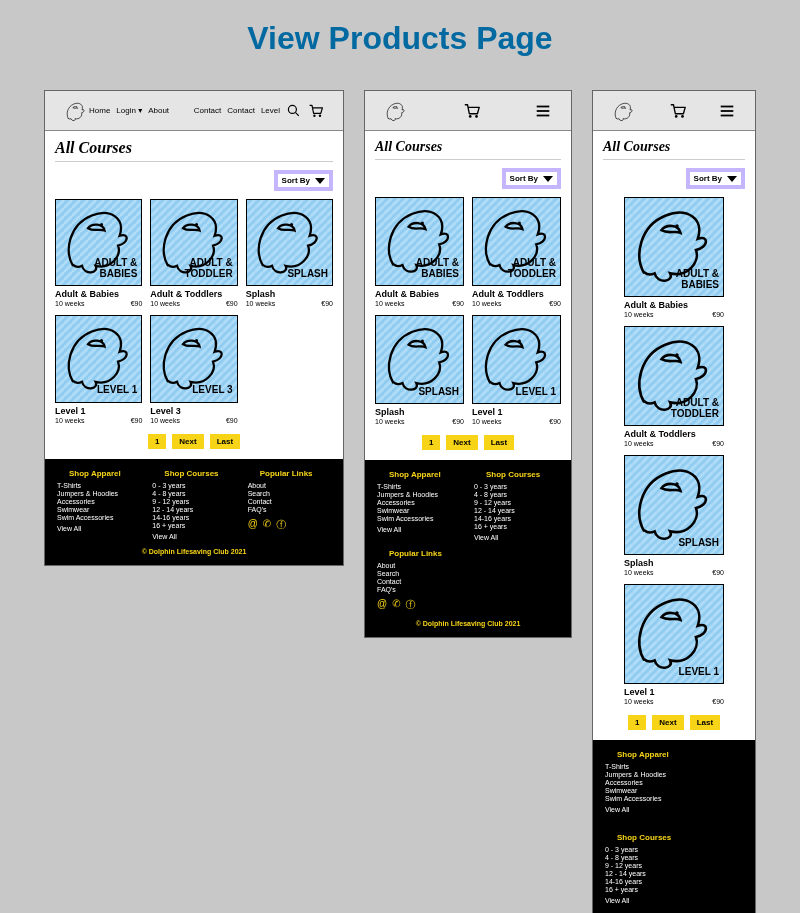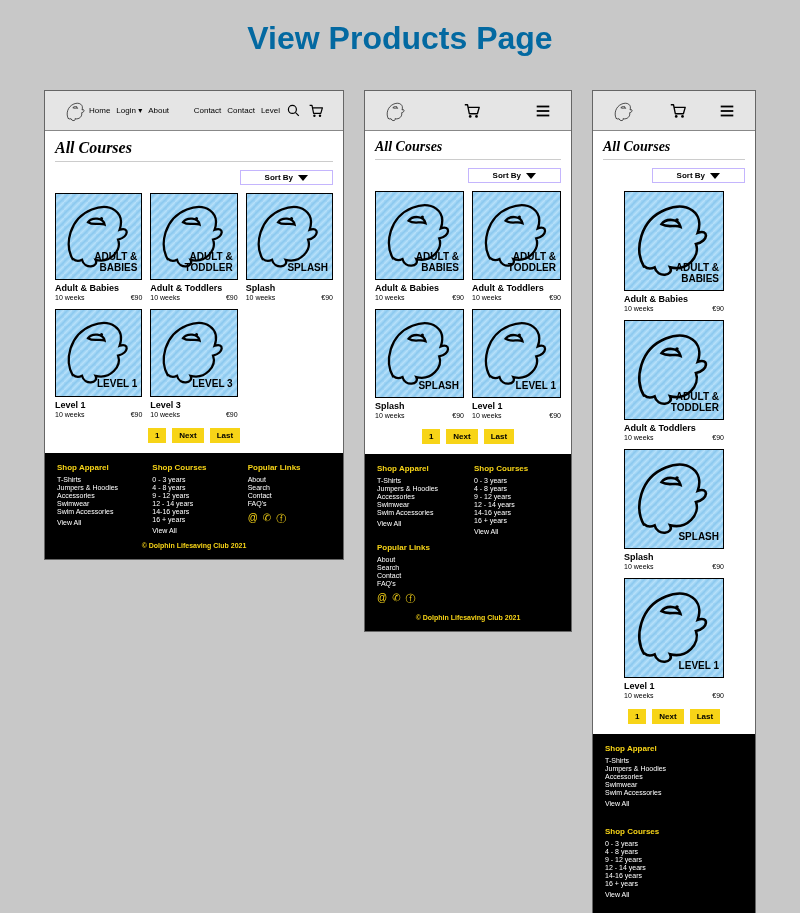--- a/index.html
+++ b/index.html
@@ -72,23 +72,23 @@
     font-size: 16px;
     font-weight: 900;
     font-style: italic;
     margin: 2px 0 4px;
     font-family: Liberation Serif, serif;
   }
   .mockup-tablet .heading, .mockup-mobile .heading { font-size: 14px; }
   .divider { border: none; border-top: 1px solid #ccc; margin-bottom: 8px; }
   .sort-row { display: flex; justify-content: flex-end; margin-bottom: 8px; }
   .sort-btn {
-    border: 1px solid #c4b5fd;
+    border: 4px solid #c4b5fd;
     background: #fff;
-    padding: 2px 24px;
+    padding: 2px 4px;
     font-size: 8px;
     font-weight: 700;
     display: flex;
     align-items: center;
     gap: 5px;
   }
   .sort-btn .tri {
     width: 0; height: 0;
     border-left: 5px solid transparent;
     border-right: 5px solid transparent;
@@ -161,20 +161,21 @@
     padding: 10px 12px;
     font-size: 7px;
   }
   .footer-cols { display: flex; gap: 12px; flex-wrap: wrap; }
   .footer-col { min-width: 70px; flex: 1; }
   .footer-col h4 {
     color: #f7d417;
     font-size: 8px;
     font-weight: 800;
     margin-bottom: 4px;
+    margin-left: 12px;
   }
   .footer-col ul { list-style: none; }
   .footer-col li { color: #fff; margin-bottom: 1px; }
   .footer-col .viewall { margin-top: 4px; display: block; }
   .social {
     display: flex;
     gap: 5px;
     margin-top: 5px;
     color: #f7d417;
     font-size: 10px;

